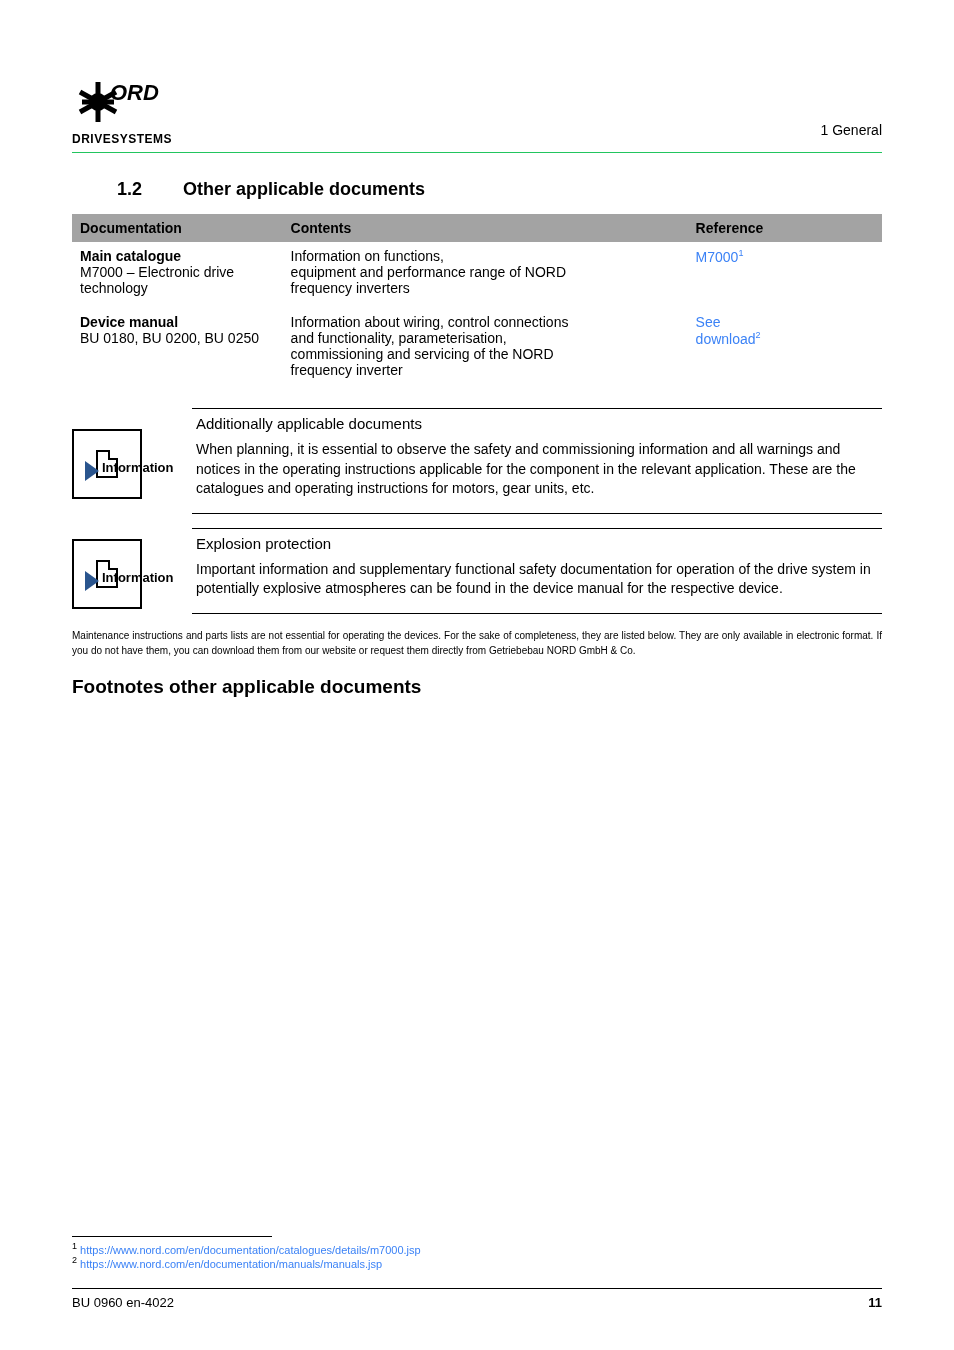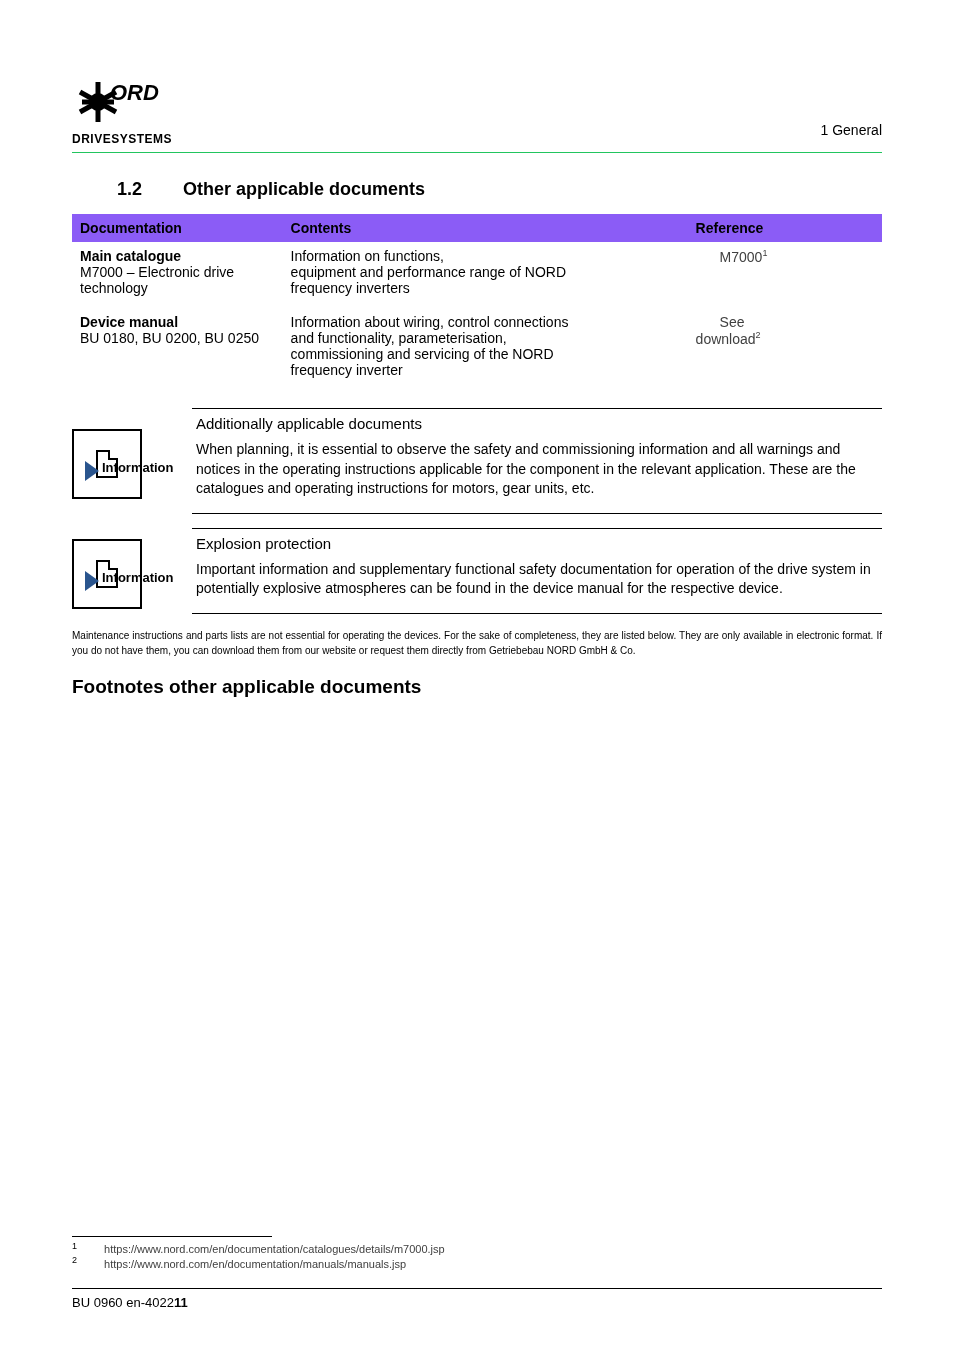--- a/index.html
+++ b/index.html
@@ -4,40 +4,40 @@
 <style>
   * { margin: 0; padding: 0; box-sizing: border-box; }
   body { width: 954px; height: 1350px; background: #fff; font-family: Arial, sans-serif; color: #000; position: relative; }
   .page { padding: 72px 72px 40px 72px; }
   .header { display: flex; justify-content: space-between; align-items: flex-start; border-bottom: 1px solid #22c55e; padding-bottom: 6px; margin-bottom: 26px; }
   .logo-block { display: flex; flex-direction: column; align-items: center; }
   .breadcrumb { font-size: 14px; margin-top: 50px; }
   .section-title { font-size: 18px; font-weight: bold; margin-bottom: 14px; }
   .section-title .num { display: inline-block; width: 66px; margin-left: 45px; }
   table.doc-table { width: 100%; border-collapse: collapse; margin-bottom: 24px; font-size: 14px; }
-  table.doc-table th { background: #8b5cf6; font-weight: bold; text-align: left; padding: 6px 8px; }
+  table.doc-table th { background: #a3a3a3; font-weight: bold; text-align: left; padding: 6px 8px; }
   table.doc-table td { padding: 6px 8px; vertical-align: top; border-bottom: 0 solid #ccc; }
   table.doc-table tr.spacer td { height: 6px; padding: 0; }
   .info-block { display: flex; margin-bottom: 14px; }
   .info-icon { width: 120px; flex-shrink: 0; display: flex; flex-direction: row; align-items: center; padding-top: 6px; }
   .info-icon-square { width: 70px; height: 70px; border: 2px solid #000; display: flex; align-items: center; justify-content: center; font-size: 30px; font-weight: bold; }
   .info-icon-tri { width: 0; height: 0; border-left: 10px solid transparent; border-right: 10px solid transparent; border-top: 14px solid #2a558e; transform: rotate(-90deg); margin-left: -60px; margin-top: 14px; }
   .info-paper { width: 22px; height: 28px; border: 2px solid #000; position: relative; }
   .info-paper::before { content: ''; position: absolute; top: -2px; right: -2px; width: 8px; height: 8px; background: #fff; border-bottom: 2px solid #000; border-left: 2px solid #000; }
   .info-content { flex: 1; border-top: 1px solid #000; border-bottom: 1px solid #000; padding: 6px 4px 10px 4px; font-size: 14px; }
   .info-content .info-title { font-weight: normal; margin-bottom: 8px; font-size: 15px; }
   .info-content p { margin-bottom: 4px; line-height: 1.4; }
   .body-text { font-size: 10px; line-height: 1.5; margin-bottom: 10px; text-align: justify; }
   .subhead { font-size: 19px; font-weight: bold; margin-top: 18px; margin-bottom: 8px; }
   .footnote { font-size: 11px; position: absolute; bottom: 80px; left: 72px; right: 72px; }
   .footnote-rule { width: 200px; border-top: 1px solid #000; margin-bottom: 4px; }
-  .footer { position: absolute; bottom: 40px; left: 72px; right: 72px; border-top: 1px solid #000; padding-top: 6px; font-size: 13px; display: flex; }
+  .footer { position: absolute; bottom: 40px; left: 72px; right: 72px; border-top: 1px solid #000; padding-top: 6px; font-size: 13px; display: flex; justify-content: space-between; }
   .footer .right { font-weight: bold; }
   .sup { font-size: 9px; vertical-align: super; }
-  a.link { color: #404040; text-decoration: none; margin-left: 24px; }
+  a.link { color: #3b82f6; text-decoration: none; }
 </style>
 </head>
 <body>
 
 <div class="page">
   <div class="header">
     <div class="logo-block">
       <svg width="100" height="60" viewBox="0 0 100 60">
         <g fill="none" stroke="#000" stroke-width="2">
           <circle cx="26" cy="30" r="8" fill="#000"></circle>

